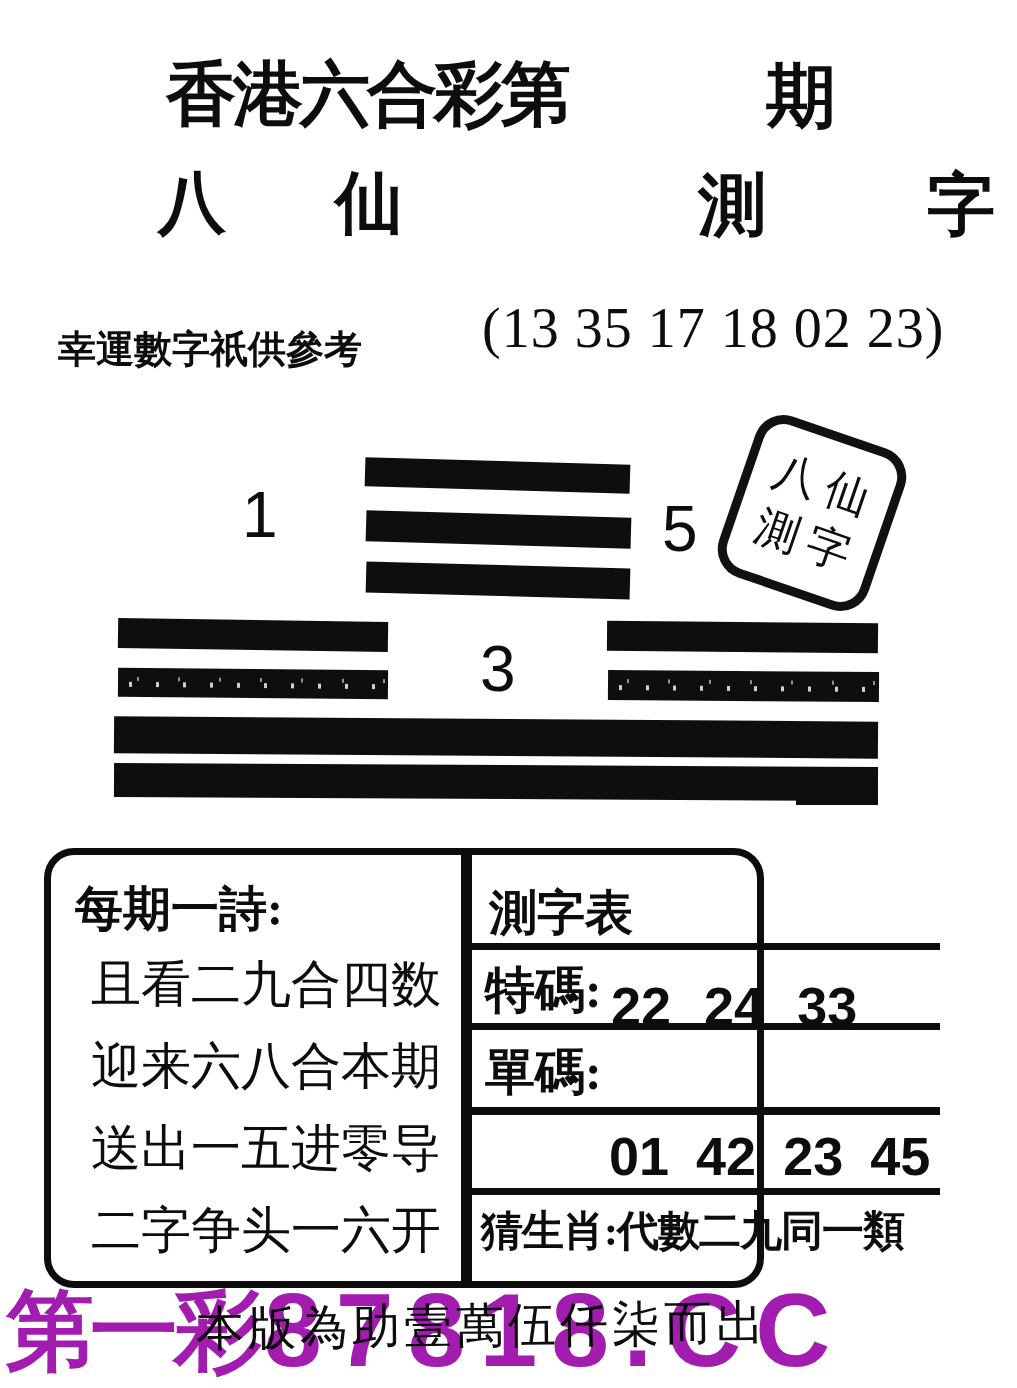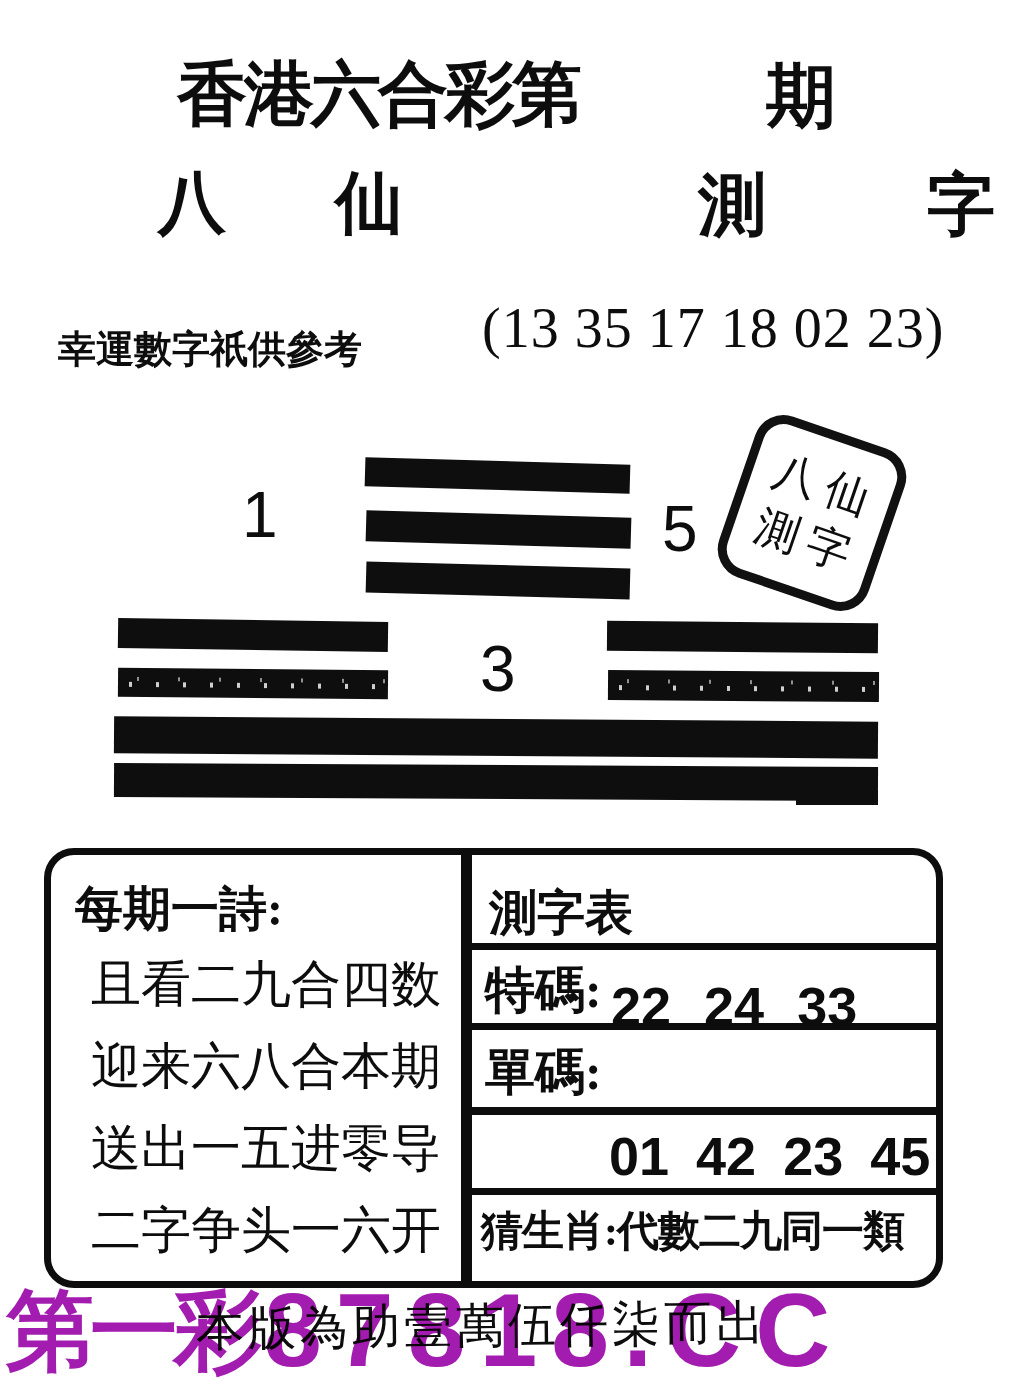--- a/index.html
+++ b/index.html
@@ -43,21 +43,21 @@
     transform:rotate(19deg);
     display:flex;flex-direction:column;align-items:center;justify-content:center;
     background:#fff;
   }
   .stamp-line{
     font-size:44px;line-height:58px;font-weight:400;letter-spacing:10px;
     text-indent:10px;white-space:nowrap;
   }
   
   .sheet{
-    left:44px;top:848px;width:899px;height:440px;
+    left:44px;top:848px;width:720px;height:440px;
     border:7px solid #0d0d0d;border-radius:30px;
     box-sizing:border-box;
   }
   .v-divider{left:410px;top:-2px;width:11px;height:430px;background:#0d0d0d;}
   .h-line{left:421px;width:468px;height:7px;background:#0d0d0d;}
   .poem-header{left:24px;top:22px;font-size:48px;font-weight:700;white-space:nowrap;}
   .poem{left:40px;top:88px;font-size:50px;line-height:82px;font-weight:400;white-space:nowrap;}
   .chart-header{left:438px;top:26px;font-size:48px;font-weight:700;white-space:nowrap;}
   .row-label{font-size:50px;font-weight:700;white-space:nowrap;}
   .row-nums{
@@ -84,21 +84,21 @@
     font-family:"Liberation Sans", sans-serif;
     font-size:104px;font-weight:700;letter-spacing:14px;line-height:96px;
     margin-left:6px;
   }
 </style>
 </head>
 <body>
 
 <div class="page">
 
-  <div class="abs title" style="left:166px;top:48px;margin-left:11px;">香港六合彩第</div>
+  <div class="abs title" style="left:166px;top:48px;">香港六合彩第</div>
   <div class="abs title" style="left:766px;top:50px;letter-spacing:0;">期</div>
 
   <div class="abs subtitle" style="left:142px;top:158px;letter-spacing:46px;margin-left:16px;">八 仙</div>
   <div class="abs subtitle" style="left:698px;top:160px;letter-spacing:72px;">測 字</div>
 
   <div class="abs lucky-label" style="left:58px;top:304px;">幸運數字祇供參考</div>
   <div class="abs lucky-numbers" style="left:482px;top:296px;">(13 35 17 18 02 23)</div>
 
   <div class="abs line-num" style="left:242px;top:478px;">1</div>
   <div class="abs line-num" style="left:662px;top:492px;">5</div>

